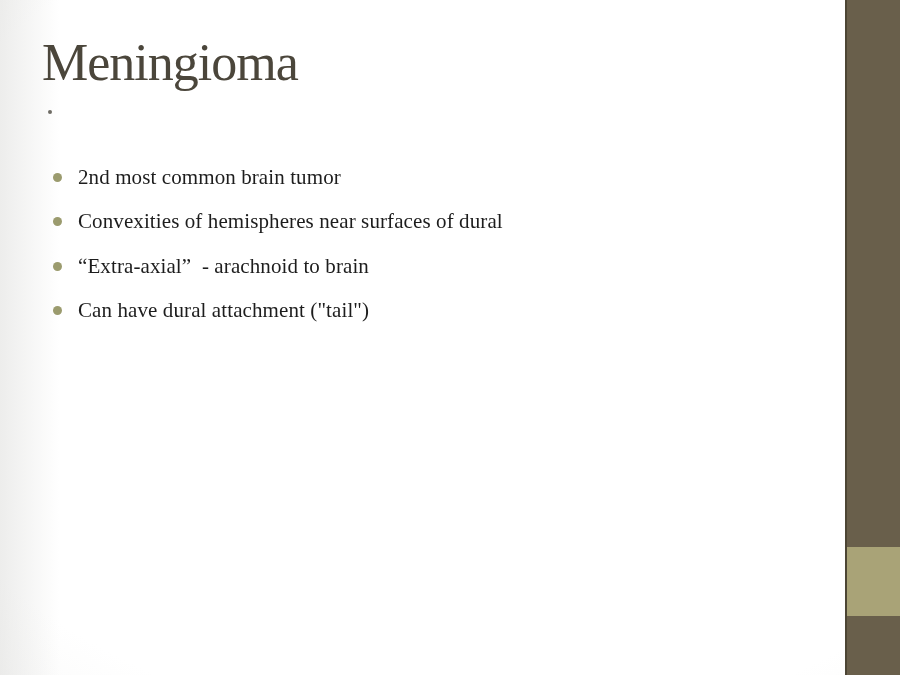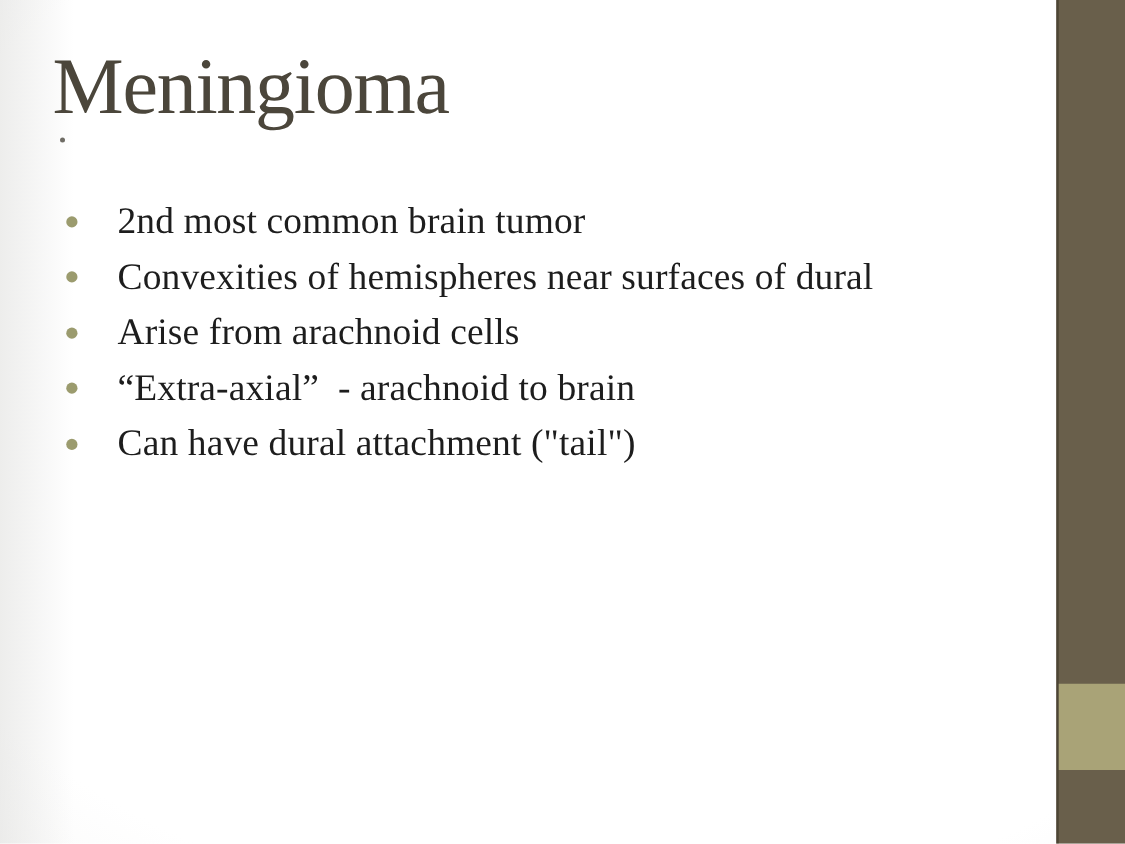--- a/index.html
+++ b/index.html
@@ -24,21 +24,21 @@
     width: 845px;
     background:
       linear-gradient(90deg, rgba(222,222,220,0.55) 0%, rgba(255,255,255,0) 7%),
       radial-gradient(ellipse 130% 115% at 56% 46%, #ffffff 55%, #e9e9e7 102%);
   }
   .slide-title {
     position: absolute;
     left: 42px;
     top: 34px;
     margin: 0;
-    font-size: 64px;
+    font-size: 52px;
     font-weight: 400;
     line-height: 1.1;
     letter-spacing: -1px;
     color: var(--title_text, #4b463b);
   }
   .stray-dot {
     position: absolute;
     left: 48px;
     top: 110px;
     width: 4px;
@@ -62,26 +62,25 @@
   }
   .bullet-dot {
     flex: 0 0 auto;
     width: 9px;
     height: 9px;
     border-radius: 50%;
     background: var(--bullet_dot, #9b9b6e);
     margin: 0 16px 0 11px;
   }
   .bullet-text {
-    font-size: 30px;
+    font-size: 21px;
     line-height: 1;
     letter-spacing: 0.1px;
     color: var(--body_text, #1d1d1d);
     white-space: pre-wrap;
-    margin-left: 16px;
   }
   
   .sidebar {
     position: absolute;
     top: 0; right: 0;
     width: 55px;
     height: 675px;
     background: var(--sidebar_dark, #695f4b);
     border-left: 2px solid rgba(42, 37, 24, 0.45);
     box-sizing: border-box;
@@ -108,24 +107,20 @@
         <li class="bullet-item">
           <span class="bullet-dot"></span>
           <span class="bullet-text">2nd most common brain tumor</span>
         </li>
         <li class="bullet-item">
           <span class="bullet-dot"></span>
           <span class="bullet-text">Convexities of hemispheres near surfaces of dural</span>
         </li>
         <li class="bullet-item">
           <span class="bullet-dot"></span>
-          <span class="bullet-text">Arise from arachnoid cells</span>
-        </li>
-        <li class="bullet-item">
-          <span class="bullet-dot"></span>
           <span class="bullet-text">“Extra-axial”  - arachnoid to brain</span>
         </li>
         <li class="bullet-item">
           <span class="bullet-dot"></span>
           <span class="bullet-text">Can have dural attachment ("tail")</span>
         </li>
       </ul>
   </div>
 
   <div class="sidebar">

